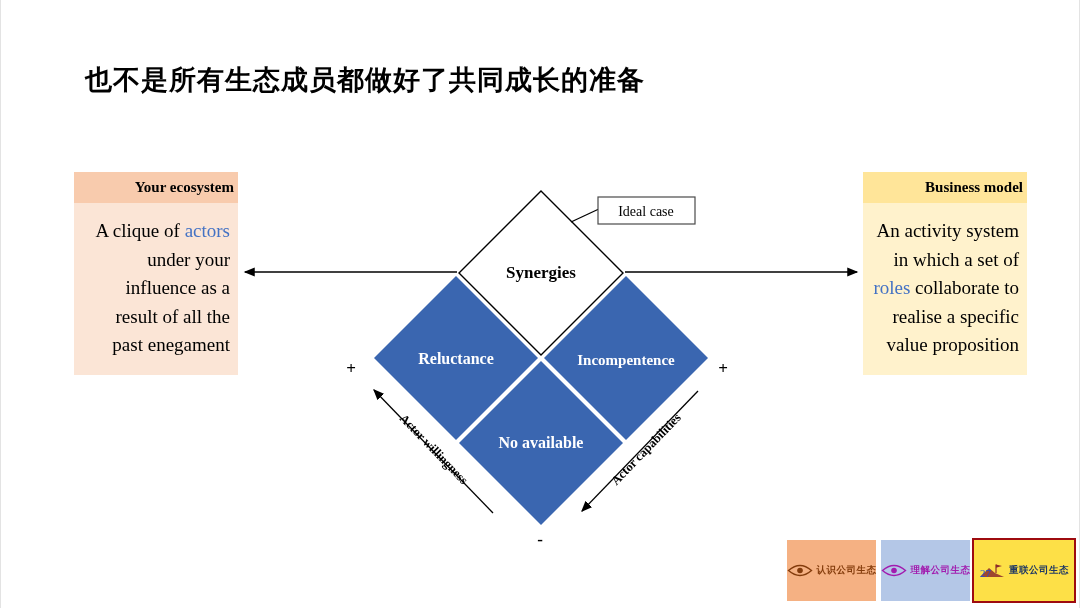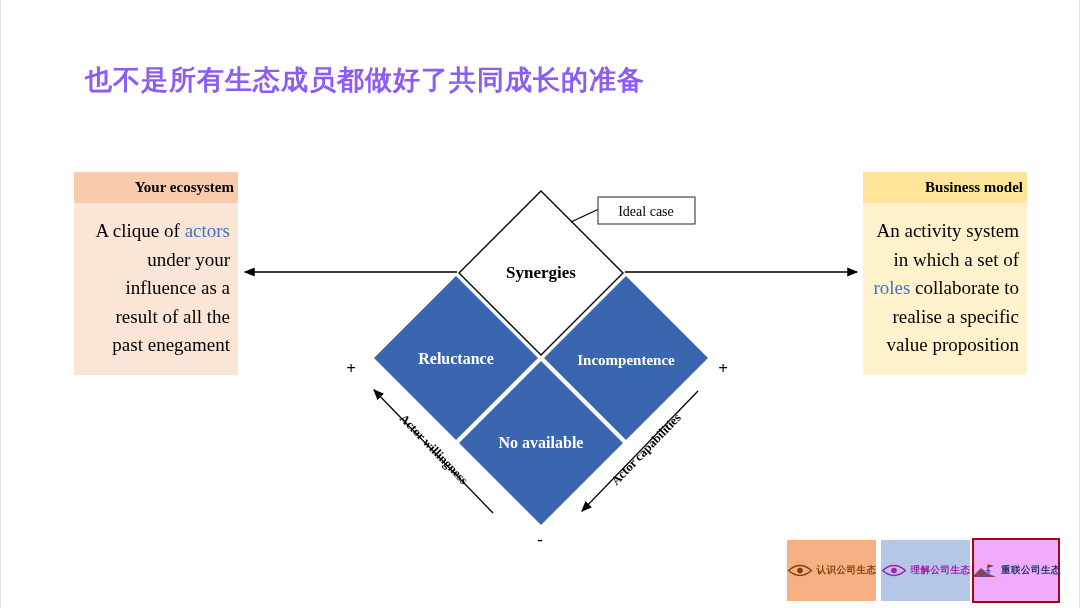--- a/index.html
+++ b/index.html
@@ -1,20 +1,20 @@
 <!DOCTYPE html>
 <html><head>
 <meta charset="utf-8">
 <style>
   *{margin:0;padding:0;box-sizing:border-box}
   html,body{width:1080px;height:608px;background:#fff;overflow:hidden}
   body{font-family:"Liberation Serif","DejaVu Serif",serif;position:relative}
   .slide{position:absolute;inset:0;background:#fff;border-left:1px solid #e3e3e3;border-right:1px solid #e3e3e3}
 
-  .title{position:absolute;left:84px;top:62px;font-size:27px;font-weight:bold;color:#8b5cf6;letter-spacing:1px;white-space:nowrap}
+  .title{position:absolute;left:84px;top:62px;font-size:27px;font-weight:bold;color:#000000;letter-spacing:1px;white-space:nowrap}
 
   .side-box{position:absolute;top:172px;width:164px;text-align:right}
   .side-box.left{left:73px}
   .side-box.right{left:862px}
   .side-box .hdr{font-weight:bold;font-size:15px;padding:7px 4px;color:#000}
   .side-box .bod{font-size:19px;line-height:1.5;padding:14px 8px 10px;min-height:172px;color:#000}
   .side-box.left .hdr{background:#F8CBAD}
   .side-box.left .bod{background:#FBE5D6}
   .side-box.right .hdr{background:#FFE599}
   .side-box.right .bod{background:#FFF2CC}
@@ -30,21 +30,21 @@
   .t-white{font-size:16px;font-weight:bold;text-anchor:middle;fill:#fff}
   .t-small{font-size:15px}
   .t-callout{font-size:14px;text-anchor:middle;fill:#000}
   .t-sign{font-size:17px;font-weight:bold;text-anchor:middle;fill:#000}
   .t-axis{font-size:12.5px;font-weight:bold;text-anchor:middle;fill:#000}
 
   .legend-item{position:absolute;top:540px;width:89px;height:61px;display:flex;flex-direction:row;align-items:center;justify-content:center;gap:4px;cursor:pointer}
   .legend-item .llabel{font-size:9.5px;font-weight:bold;letter-spacing:.5px;white-space:nowrap}
   .li-1{left:786px;background:#F5B183;color:#843C0C}
   .li-2{left:880px;background:#B4C7E7;color:#a21caf}
-  .li-3{left:971px;top:538px;width:88px;height:65px;background:#f0abfc;color:#1F3864;border:2px solid #9E0B0F}
+  .li-3{left:971px;top:538px;width:104px;height:65px;background:#fde047;color:#1F3864;border:2px solid #9E0B0F}
   .li-3 .licon{color:#8C2B2B}
   .licon{display:inline-flex;line-height:0}
 
   .pagenum{position:absolute;left:979px;top:567px;color:#1d4ed8;font-size:11px;z-index:6;font-family:Liberation Serif, serif}
 </style>
 </head>
 <body>
 
 <div class="slide">
 

